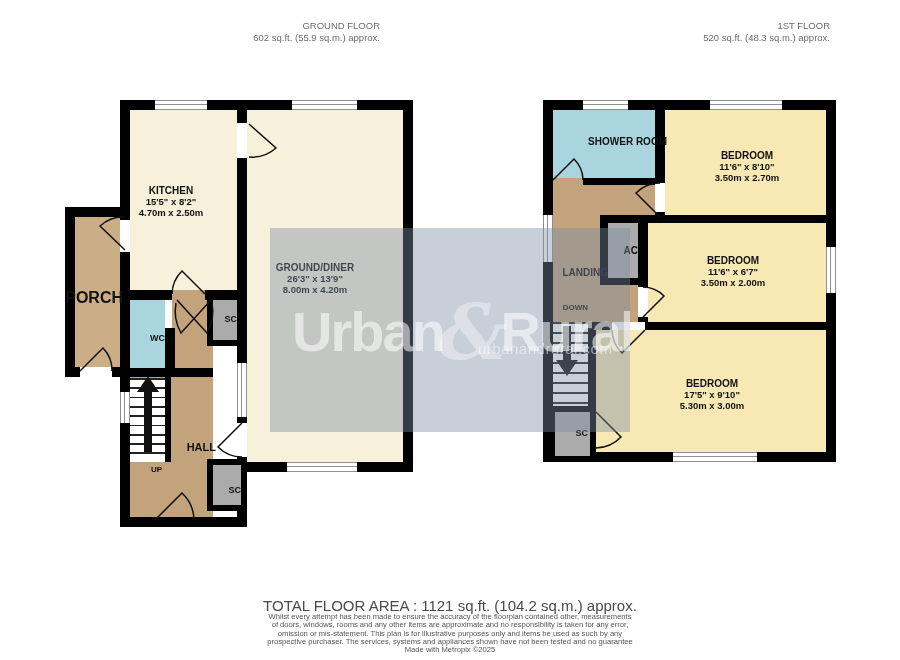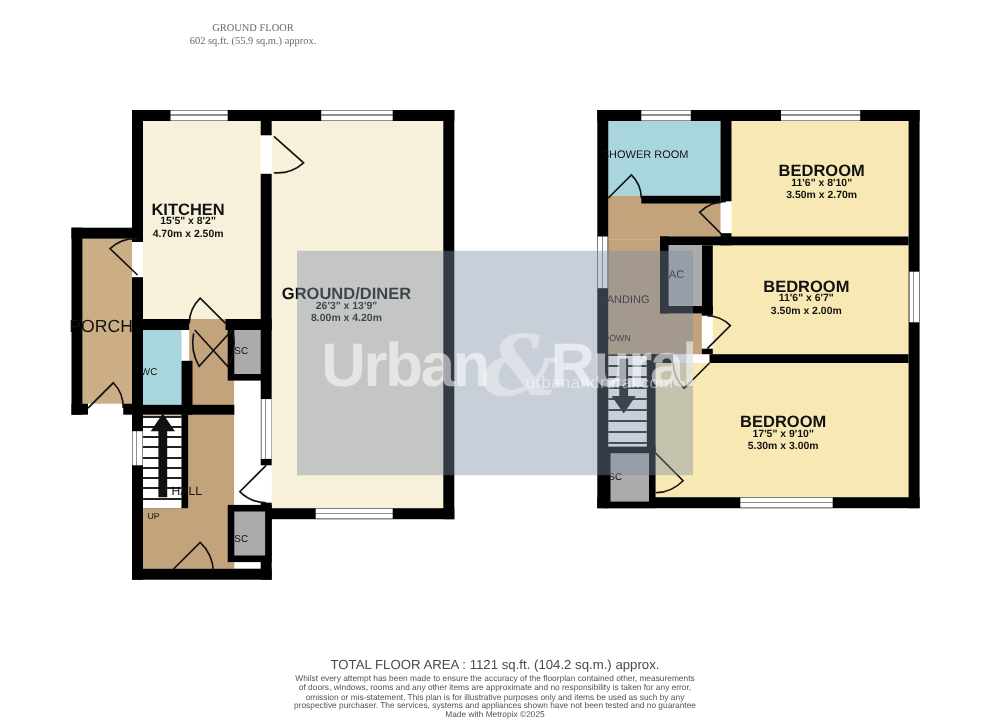--- a/index.html
+++ b/index.html
@@ -7,39 +7,43 @@
           font-family:"Liberation Sans","DejaVu Sans",sans-serif;}
   
   .room{position:absolute;z-index:1;}
   .stairs{position:absolute;z-index:2;background-color:#fff;}
   .wall{position:absolute;background:#000;z-index:3;}
   .inner{position:absolute;z-index:4;}
   .win-h{position:absolute;z-index:4;background:linear-gradient(to bottom,#8f8f8f 0 1px,#fff 1px 4px,#8f8f8f 4px 5px,#fff 5px 9px,#8f8f8f 9px 10px);}
   .win-v{position:absolute;z-index:4;background:linear-gradient(to right,#8f8f8f 0 1px,#fff 1px 4px,#8f8f8f 4px 5px,#fff 5px 9px,#8f8f8f 9px 10px);}
   svg.overlay{position:absolute;left:0;top:0;z-index:5;pointer-events:none;}
   .lbl{position:absolute;z-index:6;color:#111;text-align:center;font-weight:bold;line-height:11px;}
-  .lbl .nm{font-size:15px;}
+  .lbl .nm{font-size:10px;}
   .lbl .dim{font-size:9.5px;}
-  .tag{position:absolute;z-index:6;color:#111;font-weight:normal;text-align:left;}
-  .hdr{position:absolute;z-index:6;color:#6b6b6b;text-align:center;font-size:9.5px;line-height:12px;font-family:Liberation Serif, serif;}
+  .tag{position:absolute;z-index:6;color:#111;font-weight:bold;text-align:right;}
+  .hdr{position:absolute;z-index:6;color:#6b6b6b;text-align:right;font-size:9.5px;line-height:12px;}
   .ftr{position:absolute;z-index:6;color:#4a4a4a;text-align:center;}
   .watermark{position:absolute;z-index:7;overflow:hidden;}
   .wm-brand{position:absolute;font-weight:bold;font-size:56px;letter-spacing:-2px;color:rgba(255,255,255,0.55);white-space:nowrap;}
   .wm-amp{font-family:"DejaVu Serif",serif;font-style:italic;font-size:76px;color:rgba(255,255,255,0.38);position:relative;top:8px;margin:0 -5px;}
   .wm-site{position:absolute;font-size:15px;color:rgba(255,255,255,0.5);letter-spacing:0.5px;white-space:nowrap;}
   .void{position:absolute;background:#fff;z-index:2;}
 </style>
 </head>
 <body>
 
 <div class="canvas">
 
   <div class="hdr" style="left:80px;top:20px;width:300px;">
     <div>GROUND FLOOR</div>
     <div>602 sq.ft. (55.9 sq.m.) approx.</div>
+  </div>
+  <div class="hdr" style="left:530px;top:20px;width:300px;">
+    <div>1ST FLOOR</div>
+    <div>520 sq.ft. (48.3 sq.m.) approx.</div>
   </div>
 
   <div class="room" style="left:130px;top:110px;width:107px;height:180px;background:#F7F0DA;"></div>
   <div class="room" style="left:247px;top:110px;width:156px;height:352px;background:#F7F0DA;"></div>
   <div class="room" style="left:75px;top:217px;width:45px;height:150px;background:#CBAE85;"></div>
   <div class="room" style="left:172px;top:290px;width:41px;height:87px;background:#C2A37C;"></div>
   <div class="room" style="left:130px;top:377px;width:83px;height:140px;background:#C2A37C;"></div>
   <div class="room" style="left:128px;top:300px;width:37px;height:68px;background:#A9D6DE;"></div>
   <div class="void" style="left:213px;top:346px;width:24px;height:113px;"></div>
 
@@ -169,21 +173,21 @@
   <div class="tag" style="left:548px;top:303px;width:40px;font-size:8px;">DOWN</div>
   <div class="tag" style="left:553px;top:428px;width:35px;font-size:9px;">SC</div>
 
   <div class="watermark" style="left:270px;top:228px;width:360px;height:204px;background:rgba(125,140,165,0.42);">
     <div class="wm-brand" style="left:22px;top:52px;">
       <span>Urban</span><span class="wm-amp">&amp;</span><span>Rural</span>
     </div>
     <div class="wm-site" style="left:208px;top:112px;">urbanandrural.com</div>
   </div>
 
-  <div class="ftr" style="left:0;top:597px;width:900px;font-size:12px;">TOTAL FLOOR AREA : 1121 sq.ft. (104.2 sq.m.) approx.</div>
+  <div class="ftr" style="left:0;top:597px;width:900px;font-size:15px;">TOTAL FLOOR AREA : 1121 sq.ft. (104.2 sq.m.) approx.</div>
   <div class="ftr" style="left:0;top:613px;width:900px;font-size:7.6px;line-height:8.3px;color:#555;">
     <div>Whilst every attempt has been made to ensure the accuracy of the floorplan contained other, measurements</div>
     <div>of doors, windows, rooms and any other items are approximate and no responsibility is taken for any error,</div>
     <div>omission or mis-statement. This plan is for illustrative purposes only and items be used as such by any</div>
     <div>prospective purchaser. The services, systems and appliances shown have not been tested and no guarantee</div>
     <div>Made with Metropix ©2025</div>
   </div>
 
 </div>
 

